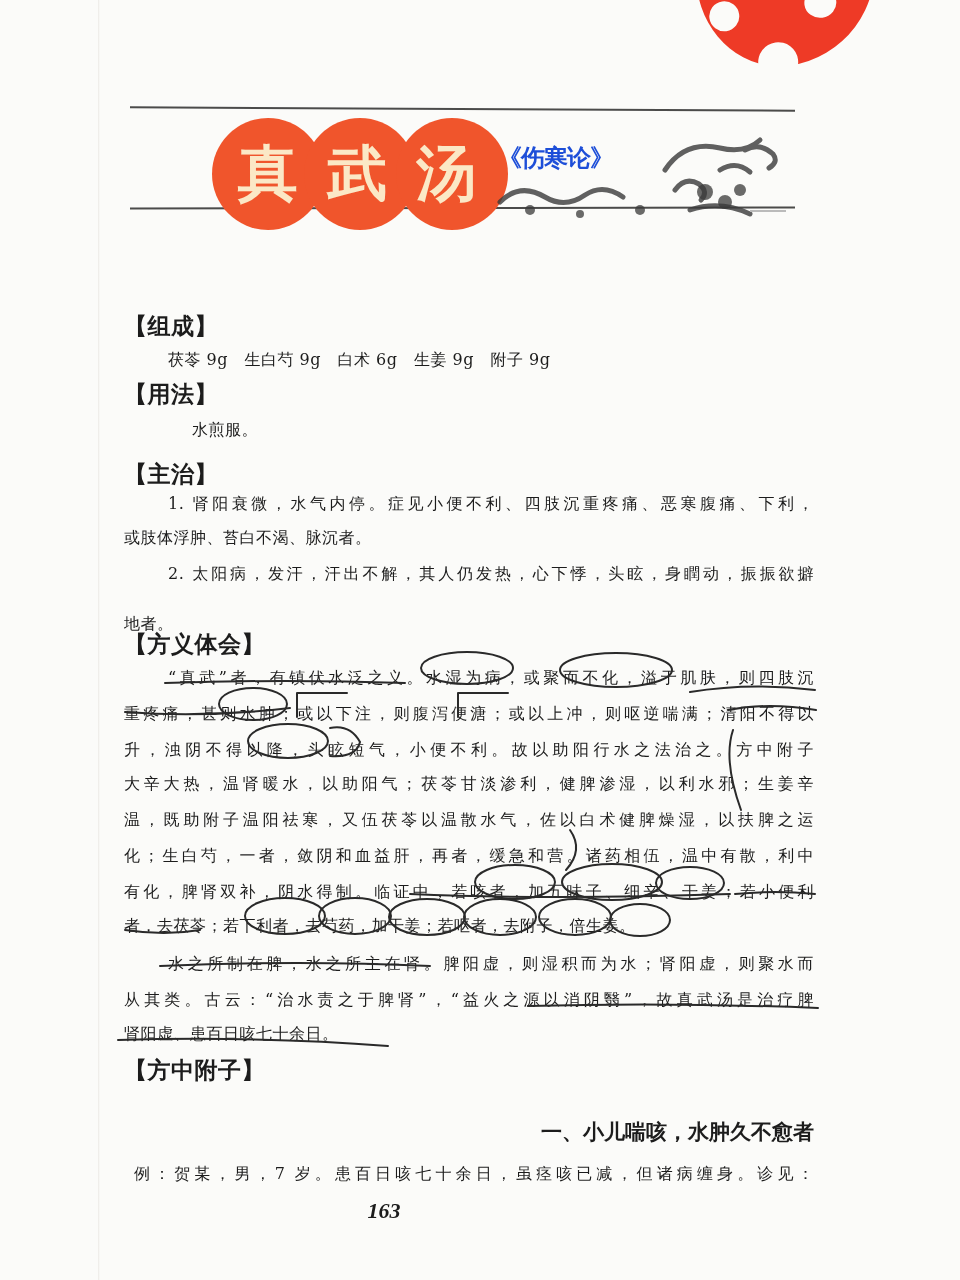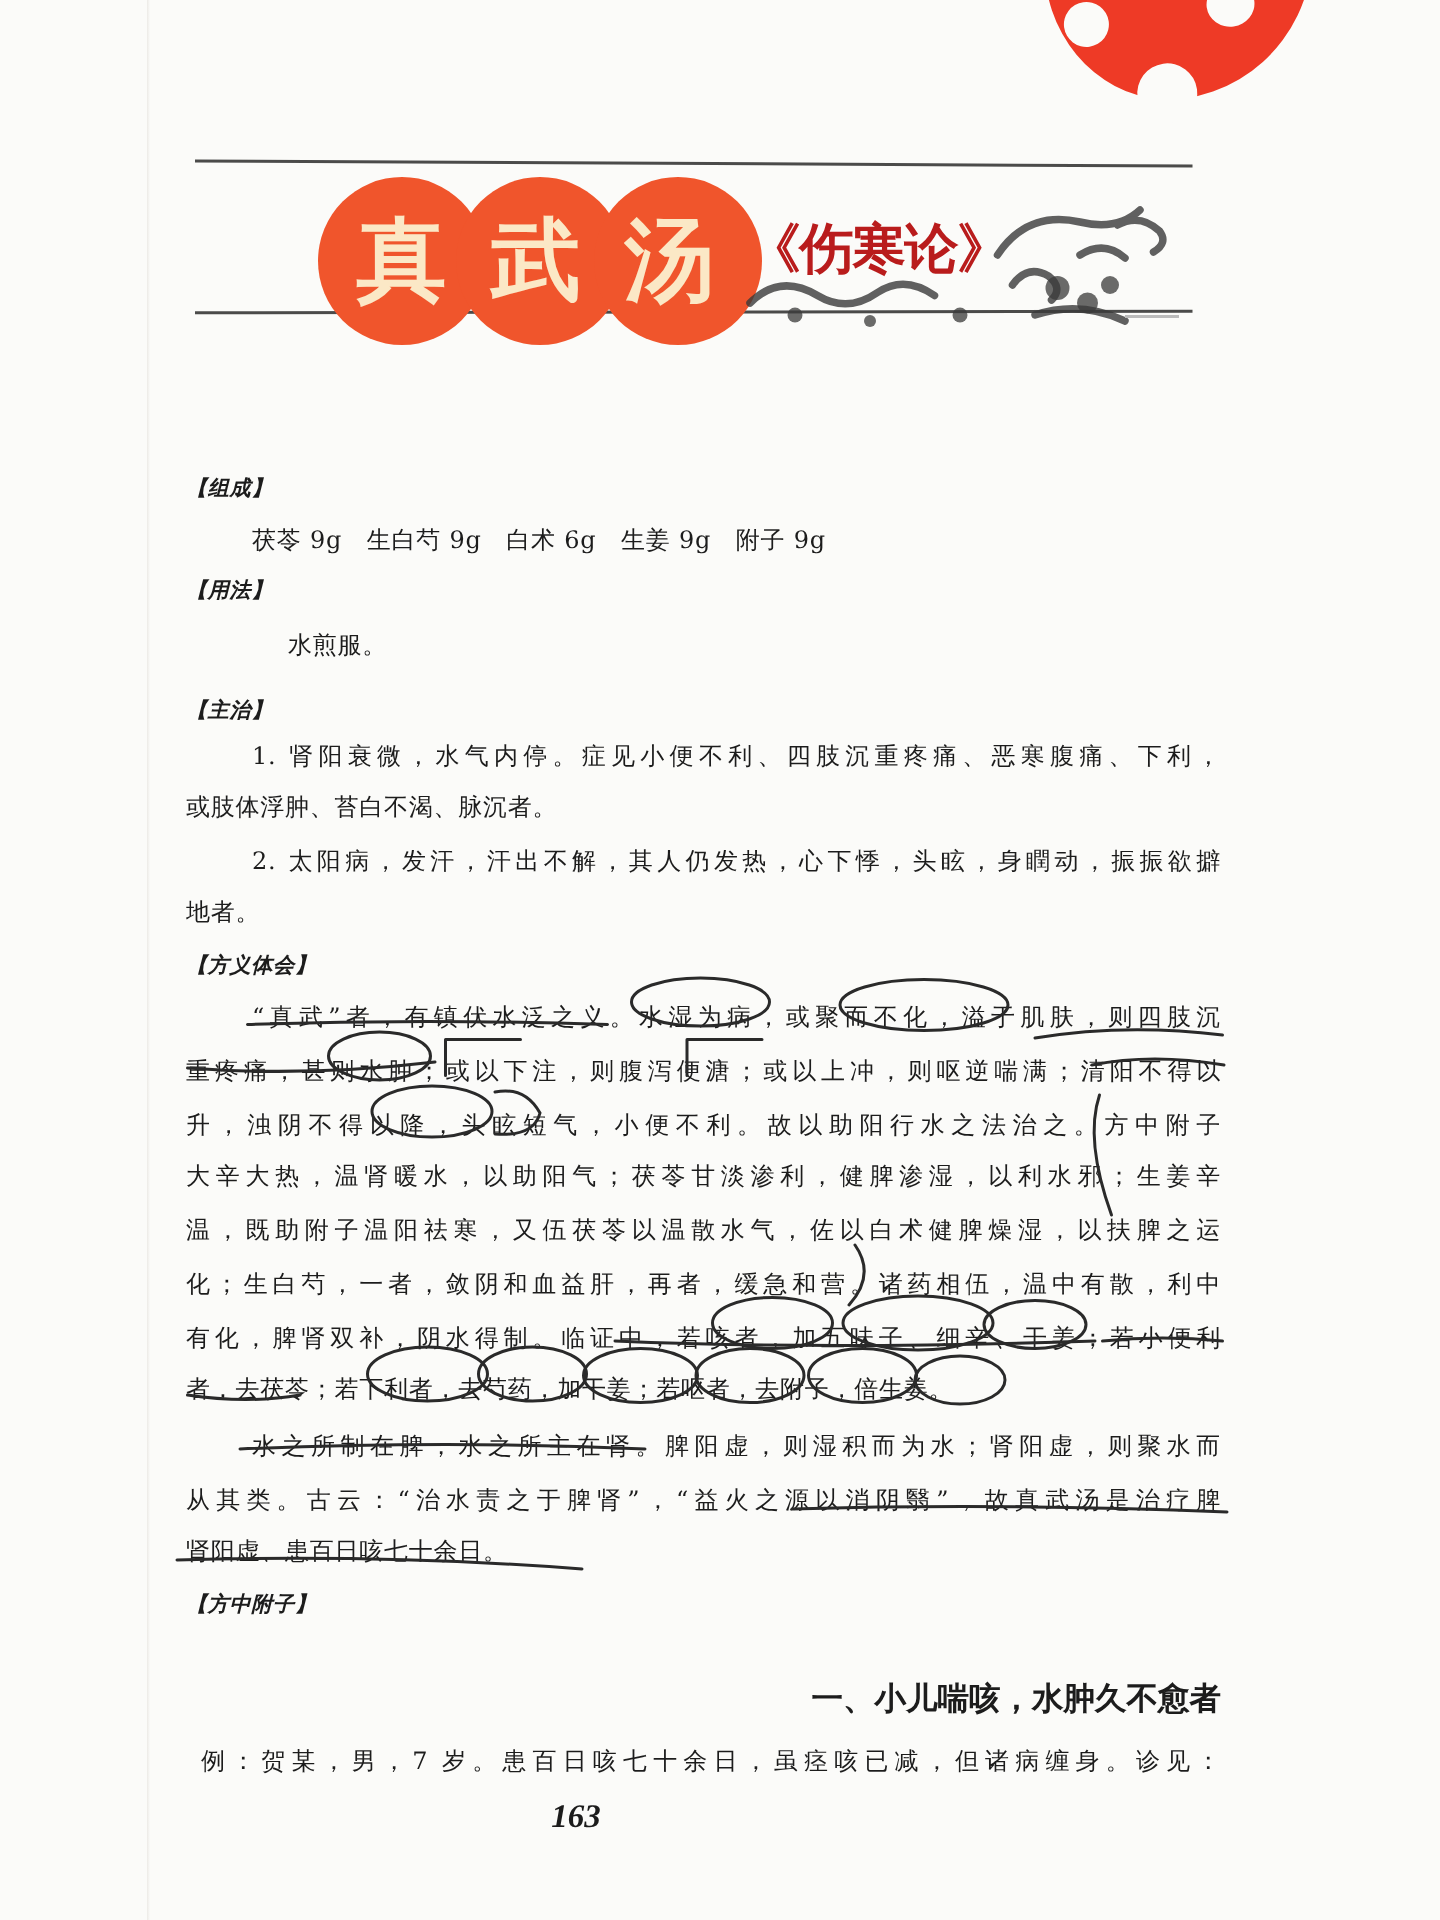--- a/index.html
+++ b/index.html
@@ -28,29 +28,29 @@
   }
   .title-text {
     position: absolute; left: 0; top: 0; width: 296px; height: 112px;
     display: flex; align-items: center; justify-content: space-around;
     padding: 0 14px; box-sizing: border-box;
     font-family: "DejaVu Sans", sans-serif; font-weight: bold; font-size: 60px;
     color: #fbe8c6; letter-spacing: 6px;
   }
   .source-text {
     position: absolute; left: 498px; top: 142px;
-    font-size: 36px; font-weight: bold; color: #b91c1c; letter-spacing: -1px;
+    font-size: 24px; font-weight: bold; color: #1d4ed8; letter-spacing: -1px;
   }
   .ornament { position: absolute; left: 490px; top: 130px; width: 300px; height: 92px; }
   .content { position: absolute; left: 124px; top: 310px; width: 690px; }
   .line {
     position: absolute; left: 0; white-space: nowrap;
     font-size: 16px; line-height: 28px; letter-spacing: 0.5px;
   }
-  .heading { font-family: "DejaVu Sans", sans-serif; font-weight: bold; font-size: 14px; font-style: italic; }
+  .heading { font-family: "DejaVu Sans", sans-serif; font-weight: bold; font-size: 23px; }
   .justify { width: 690px; text-align: justify; text-align-last: justify; }
   .sub-heading {
     position: absolute; left: 0; width: 690px; text-align: center;
     font-family: "DejaVu Sans", sans-serif; font-weight: bold; font-size: 21px;
   }
   .page-number {
     position: absolute; left: 0; width: 768px; top: 1198px; text-align: center;
     font-family: "Liberation Serif", serif; font-style: italic; font-weight: bold; font-size: 22px;
   }
   .ghost {
@@ -112,21 +112,21 @@
   <div class="line heading" style="top:2px;">【组成】</div>
   <div class="line" style="top:36px;left:44px;">茯苓 9g　生白芍 9g　白术 6g　生姜 9g　附子 9g</div>
 
   <div class="line heading" style="top:70px;">【用法】</div>
   <div class="line" style="top:106px;left:44px;margin-left:24px;">水煎服。</div>
 
   <div class="line heading" style="top:150px;">【主治】</div>
   <div class="line justify" style="top:180px;left:44px;width:646px;">1. 肾阳衰微，水气内停。症见小便不利、四肢沉重疼痛、恶寒腹痛、下利，</div>
   <div class="line" style="top:214px;">或肢体浮肿、苔白不渴、脉沉者。</div>
   <div class="line justify" style="top:250px;left:44px;width:646px;">2. 太阳病，发汗，汗出不解，其人仍发热，心下悸，头眩，身瞤动，振振欲擗</div>
-  <div class="line" style="top:284px;">地者。</div>
+  <div class="line" style="top:300px;">地者。</div>
 
   <div class="line heading" style="top:320px;">【方义体会】</div>
   <div class="line justify" style="top:354px;left:44px;width:646px;">“真武”者，有镇伏水泛之义。水湿为病，或聚而不化，溢于肌肤，则四肢沉</div>
   <div class="line justify" style="top:390px;">重疼痛，甚则水肿；或以下注，则腹泻便溏；或以上冲，则呕逆喘满；清阳不得以</div>
   <div class="line justify" style="top:426px;">升，浊阴不得以降，头眩短气，小便不利。故以助阳行水之法治之。方中附子</div>
   <div class="line justify" style="top:460px;">大辛大热，温肾暖水，以助阳气；茯苓甘淡渗利，健脾渗湿，以利水邪；生姜辛</div>
   <div class="line justify" style="top:496px;">温，既助附子温阳祛寒，又伍茯苓以温散水气，佐以白术健脾燥湿，以扶脾之运</div>
   <div class="line justify" style="top:532px;">化；生白芍，一者，敛阴和血益肝，再者，缓急和营。诸药相伍，温中有散，利中</div>
   <div class="line justify" style="top:568px;">有化，脾肾双补，阴水得制。临证中，若咳者，加五味子、细辛、干姜；若小便利</div>
   <div class="line" style="top:602px;">者，去茯苓；若下利者，去芍药，加干姜；若呕者，去附子，倍生姜。</div>

